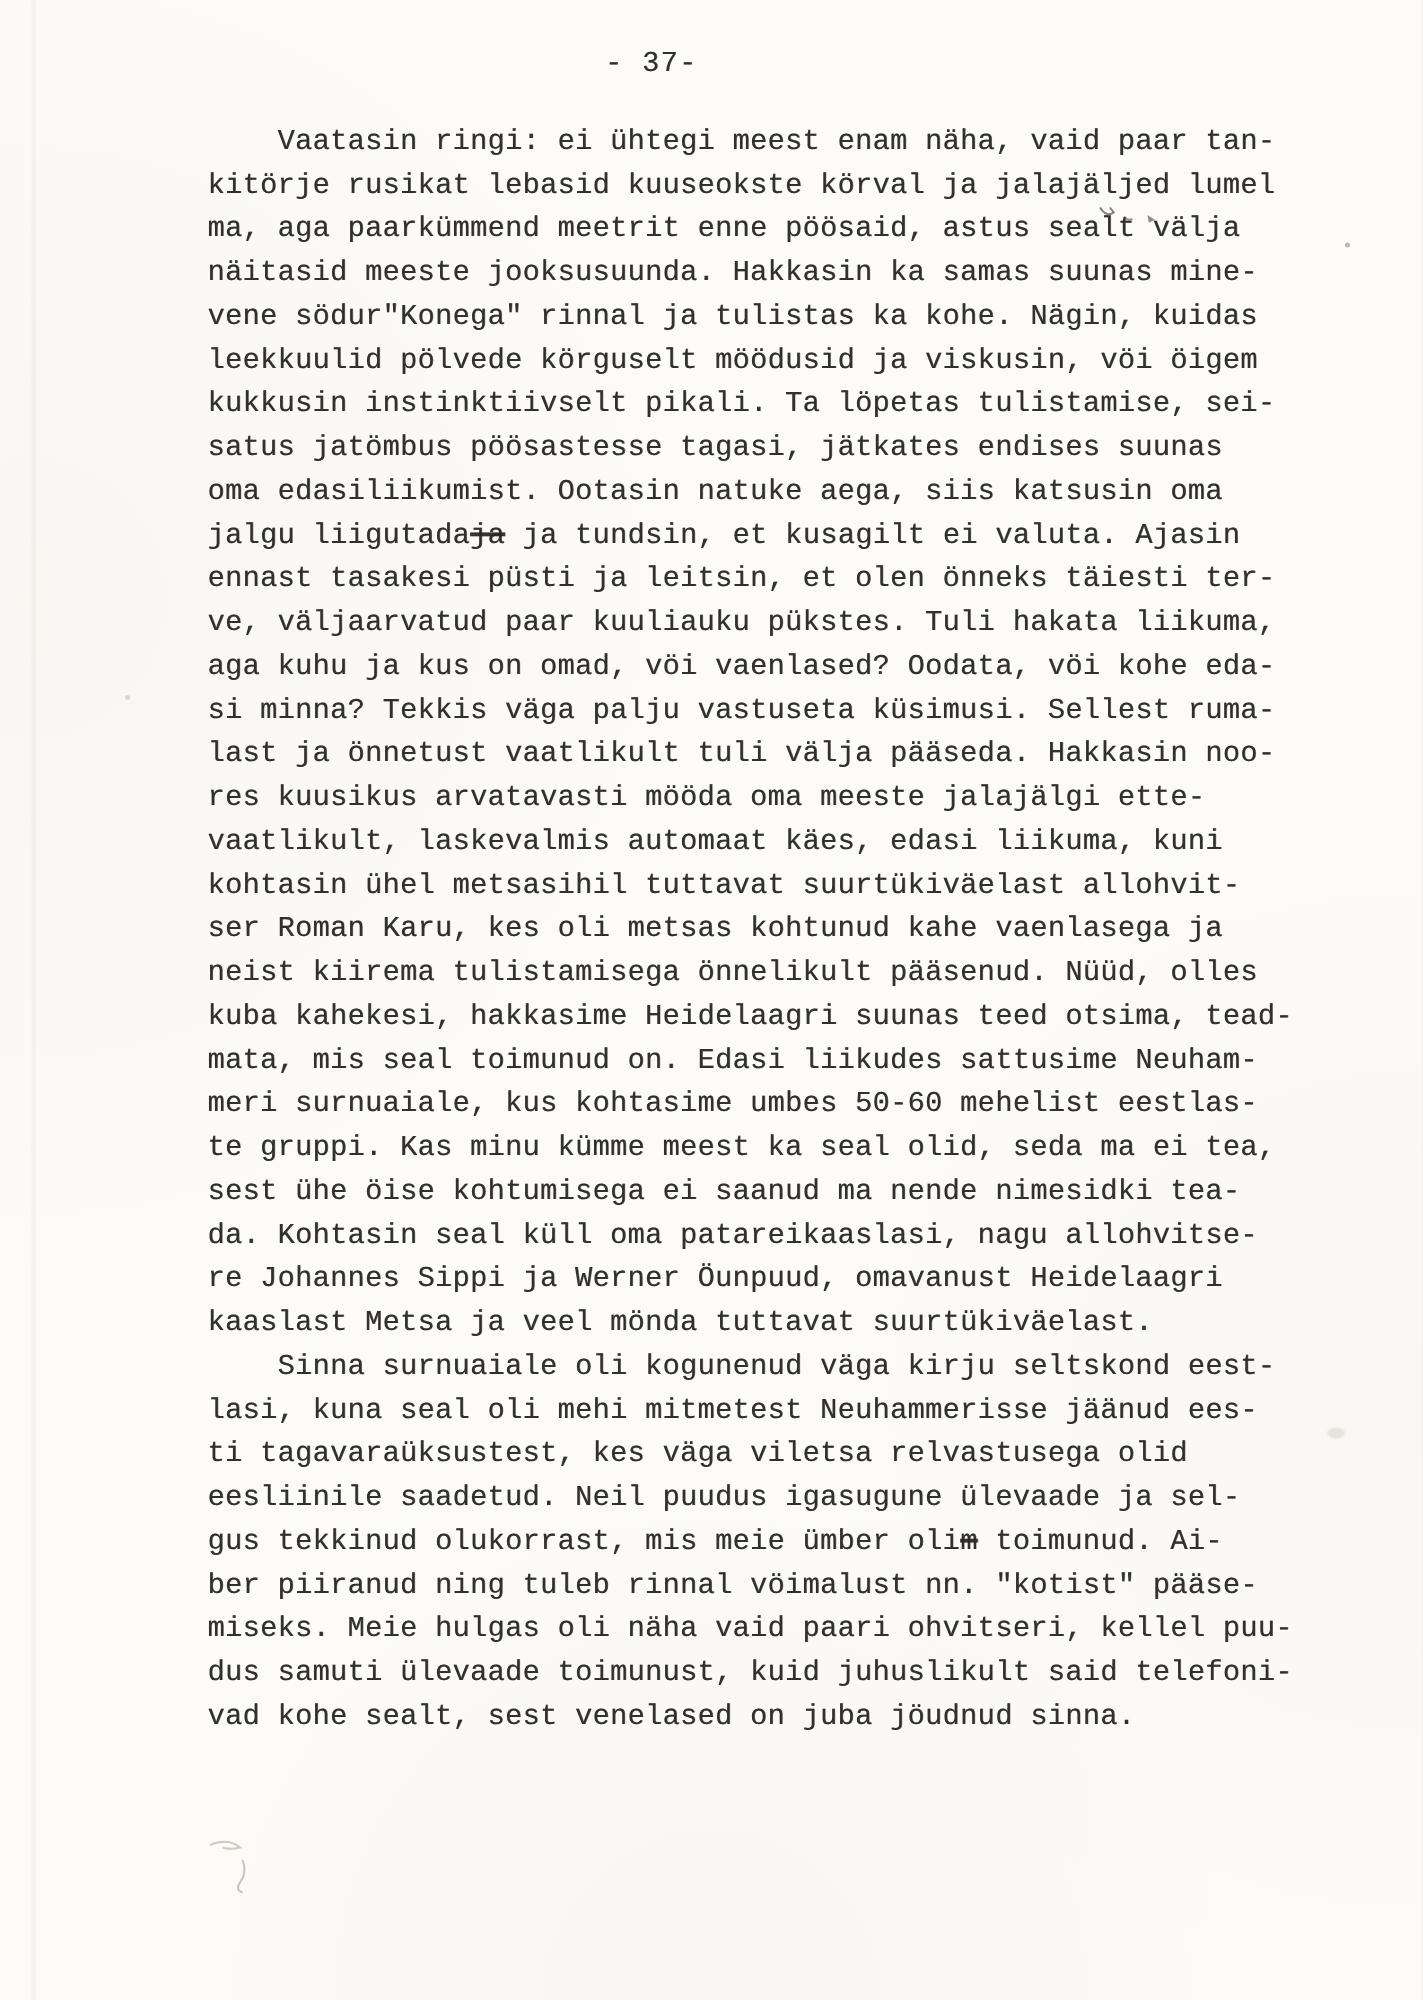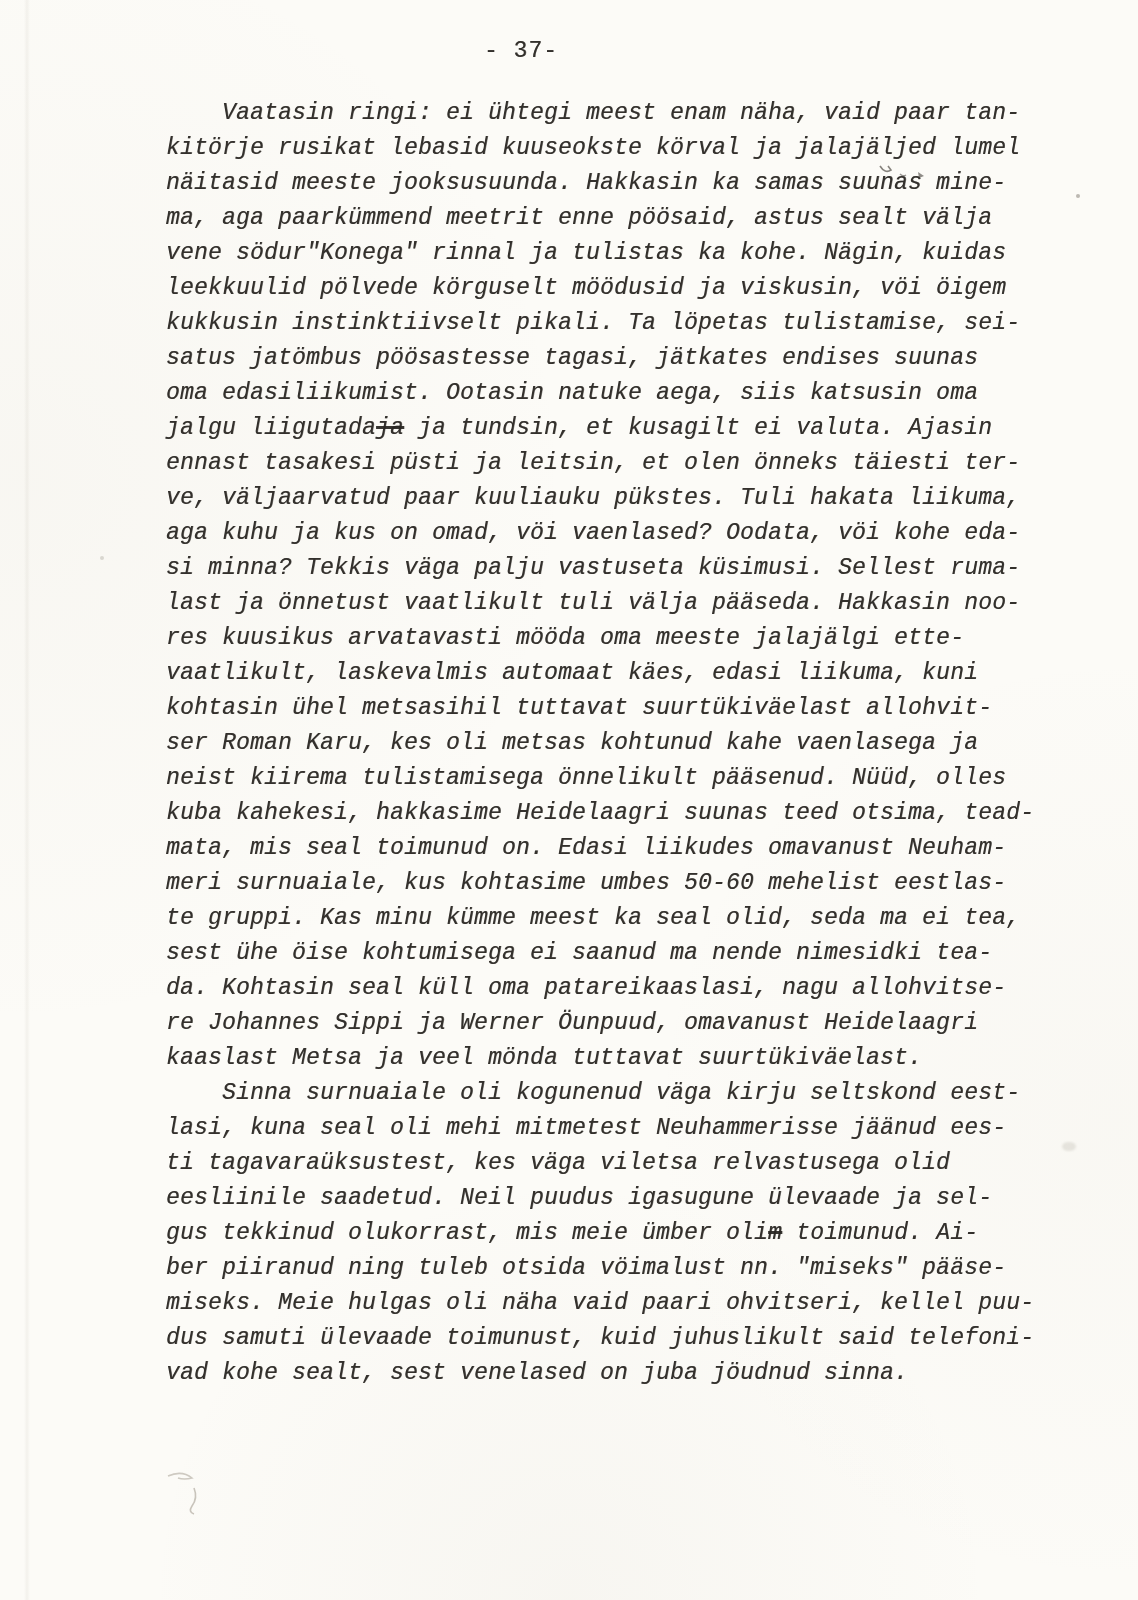--- a/index.html
+++ b/index.html
@@ -36,21 +36,20 @@
     font-size: 23px;
     letter-spacing: 1px;
     text-shadow: 0.4px 0 0 rgba(51,48,44,0.55);
     white-space: pre;
   }
   .page-body {
     position: absolute;
     top: 96px;
     left: 166px;
     width: 900px;
-    font-style: italic;
   }
   .line {
     white-space: pre;
     font-size: 23px;
     line-height: 35px;
     letter-spacing: 0.2px;
     text-shadow: 0.4px 0 0 rgba(51,48,44,0.55);
   }
   .overstrike {
     text-decoration: line-through;
@@ -81,52 +80,52 @@
 
 <div class="page">
 
   <div class="crease"></div>
 
   <div class="page-number">- 37-</div>
 
   <div class="page-body">
       <div class="line">    Vaatasin ringi: ei ühtegi meest enam näha, vaid paar tan-</div>
       <div class="line">kitörje rusikat lebasid kuuseokste körval ja jalajäljed lumel</div>
+      <div class="line">ma, aga paarkümmend meetrit enne pöösaid, astus sealt välja</div>
       <div class="line">näitasid meeste jooksusuunda. Hakkasin ka samas suunas mine-</div>
-      <div class="line">ma, aga paarkümmend meetrit enne pöösaid, astus sealt välja</div>
       <div class="line">vene södur"Konega" rinnal ja tulistas ka kohe. Nägin, kuidas</div>
       <div class="line">leekkuulid pölvede körguselt möödusid ja viskusin, vöi öigem</div>
       <div class="line">kukkusin instinktiivselt pikali. Ta löpetas tulistamise, sei-</div>
       <div class="line">satus jatömbus pöösastesse tagasi, jätkates endises suunas</div>
       <div class="line">oma edasiliikumist. Ootasin natuke aega, siis katsusin oma</div>
       <div class="line">jalgu liigutada<span class="overstrike">ja</span> ja tundsin, et kusagilt ei valuta. Ajasin</div>
       <div class="line">ennast tasakesi püsti ja leitsin, et olen önneks täiesti ter-</div>
       <div class="line">ve, väljaarvatud paar kuuliauku pükstes. Tuli hakata liikuma,</div>
       <div class="line">aga kuhu ja kus on omad, vöi vaenlased? Oodata, vöi kohe eda-</div>
       <div class="line">si minna? Tekkis väga palju vastuseta küsimusi. Sellest ruma-</div>
       <div class="line">last ja önnetust vaatlikult tuli välja pääseda. Hakkasin noo-</div>
       <div class="line">res kuusikus arvatavasti mööda oma meeste jalajälgi ette-</div>
       <div class="line">vaatlikult, laskevalmis automaat käes, edasi liikuma, kuni</div>
       <div class="line">kohtasin ühel metsasihil tuttavat suurtükiväelast allohvit-</div>
       <div class="line">ser Roman Karu, kes oli metsas kohtunud kahe vaenlasega ja</div>
       <div class="line">neist kiirema tulistamisega önnelikult pääsenud. Nüüd, olles</div>
       <div class="line">kuba kahekesi, hakkasime Heidelaagri suunas teed otsima, tead-</div>
-      <div class="line">mata, mis seal toimunud on. Edasi liikudes omavanust Neuham-</div>
+      <div class="line">mata, mis seal toimunud on. Edasi liikudes sattusime Neuham-</div>
       <div class="line">meri surnuaiale, kus kohtasime umbes 50-60 mehelist eestlas-</div>
       <div class="line">te gruppi. Kas minu kümme meest ka seal olid, seda ma ei tea,</div>
       <div class="line">sest ühe öise kohtumisega ei saanud ma nende nimesidki tea-</div>
       <div class="line">da. Kohtasin seal küll oma patareikaaslasi, nagu allohvitse-</div>
       <div class="line">re Johannes Sippi ja Werner Öunpuud, omavanust Heidelaagri</div>
       <div class="line">kaaslast Metsa ja veel mönda tuttavat suurtükiväelast.</div>
       <div class="line">    Sinna surnuaiale oli kogunenud väga kirju seltskond eest-</div>
       <div class="line">lasi, kuna seal oli mehi mitmetest Neuhammerisse jäänud ees-</div>
       <div class="line">ti tagavaraüksustest, kes väga viletsa relvastusega olid</div>
       <div class="line">eesliinile saadetud. Neil puudus igasugune ülevaade ja sel-</div>
       <div class="line">gus tekkinud olukorrast, mis meie ümber oli<span class="overstrike">m</span> toimunud. Ai-</div>
-      <div class="line">ber piiranud ning tuleb otsida vöimalust nn. "miseks" pääse-</div>
+      <div class="line">ber piiranud ning tuleb rinnal vöimalust nn. "kotist" pääse-</div>
       <div class="line">miseks. Meie hulgas oli näha vaid paari ohvitseri, kellel puu-</div>
       <div class="line">dus samuti ülevaade toimunust, kuid juhuslikult said telefoni-</div>
       <div class="line">vad kohe sealt, sest venelased on juba jöudnud sinna.</div>
     </div>
 
   <svg class="artifact" style="left:876px; top:158px;" width="56" height="28" viewBox="0 0 56 28">
     <path d="M4,8 q5,8 11,4 l-3,-4" fill="none" stroke="rgba(70,66,60,0.65)" stroke-width="1.6"></path>
     <path d="M24,16 q3,3 6,1" fill="none" stroke="rgba(70,66,60,0.55)" stroke-width="1.5"></path>
     <path d="M42,14 l6,4 l-5,2 z" fill="rgba(70,66,60,0.6)"></path>
   </svg>

